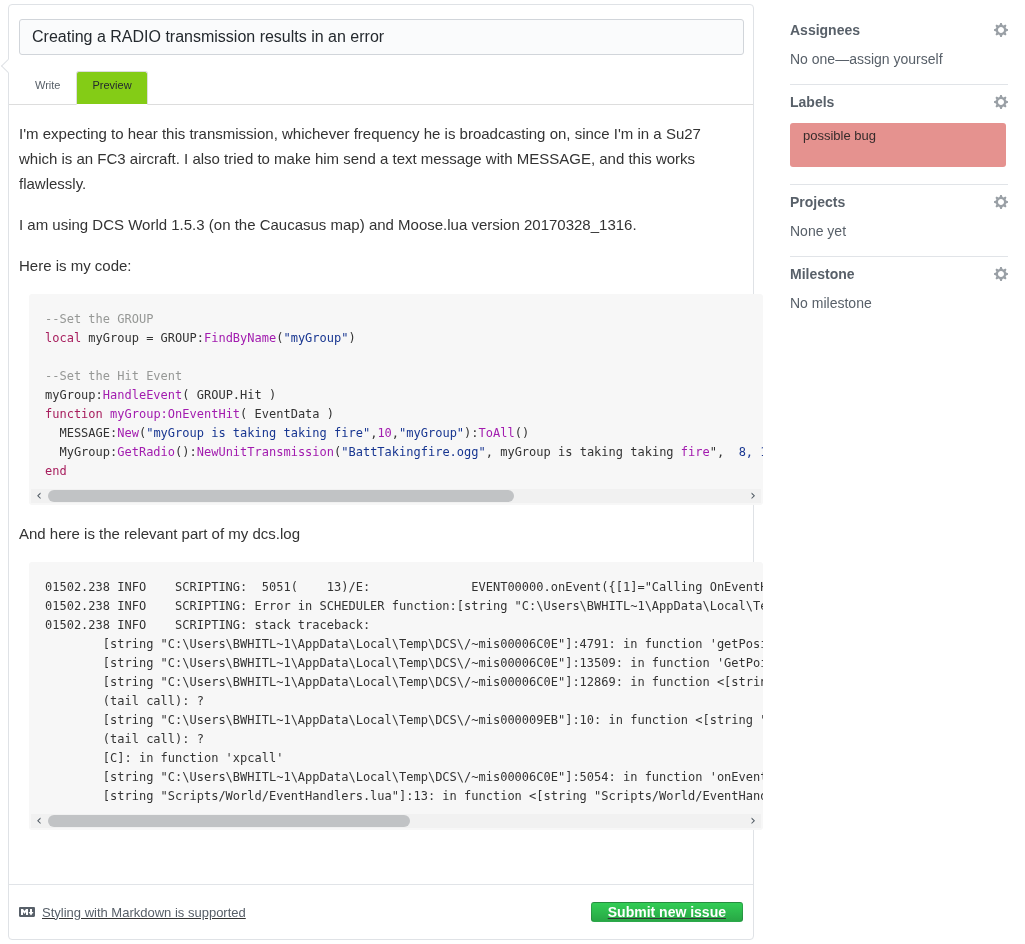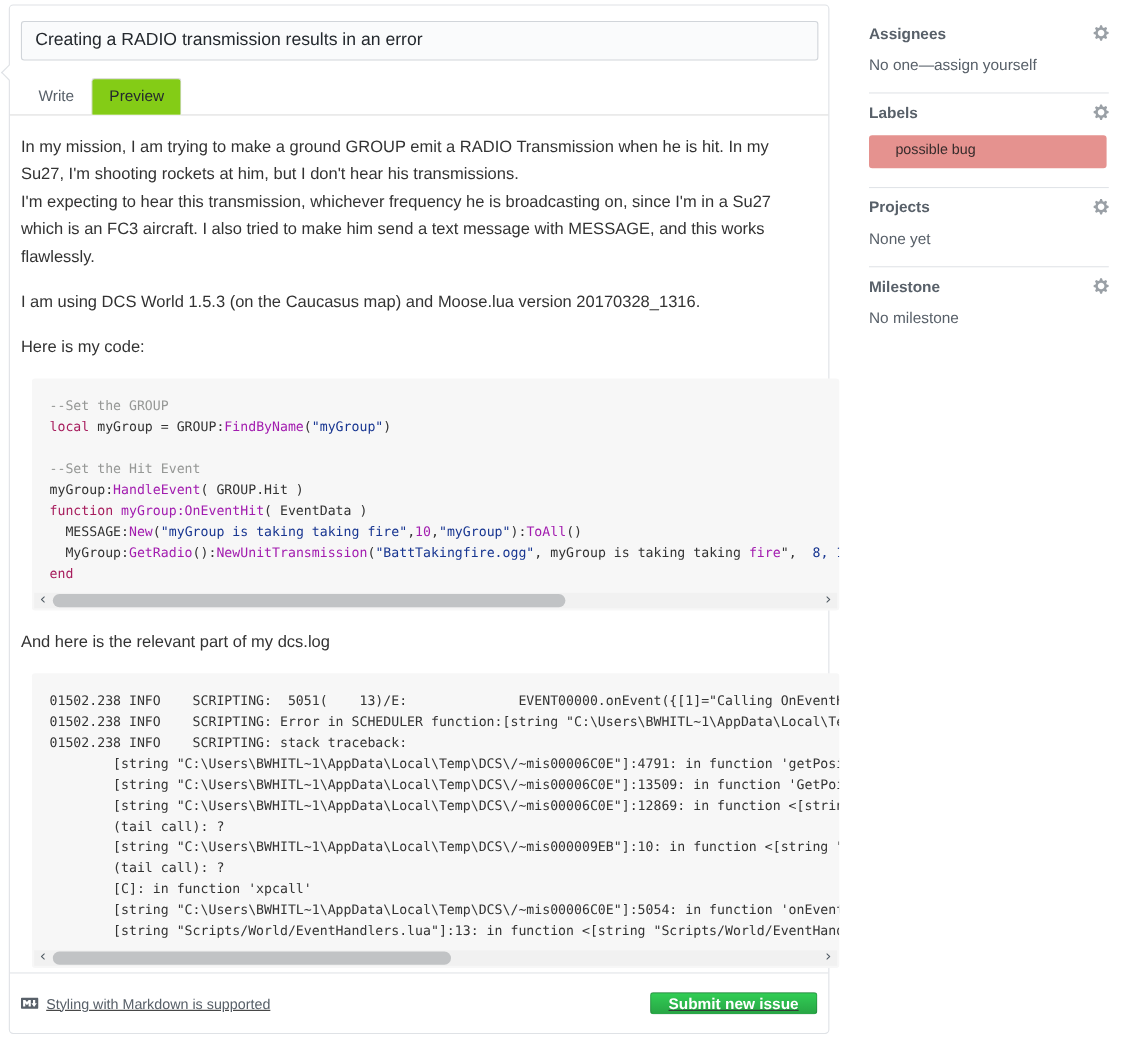--- a/index.html
+++ b/index.html
@@ -19,21 +19,21 @@
     border-left:1px solid #dfe2e6; border-bottom:1px solid #dfe2e6; transform:rotate(45deg);
   }
   .title-input {
     display:block; margin:14px 9px 0 10px; width:calc(100% - 19px); height:36px;
     padding:0 12px; font-size:16px; color:#24292e; background:#fafbfc;
     border:1px solid #d1d5da; border-radius:3px; outline:none;
     font-family:"Liberation Sans", sans-serif;
   }
   .tabs { margin-top:16px; padding-left:10px; border-bottom:1px solid #ddd; display:flex; height:34px; }
   .tab {
-    padding:7px 15px; font-size:14px; color:#586069; cursor:pointer;
+    padding:7px 15px; font-size:11px; color:#586069; cursor:pointer;
     border:1px solid transparent; border-radius:3px 3px 0 0;
   }
   .tab.active {
     background:#84cc16; border-color:#ddd; border-bottom-color:#fff;
     color:#24292e; margin-bottom:-1px;
   }
 
   
   .preview-body { padding:16px 0 0 10px; font-size:15px; line-height:25px; color:#333; }
   .preview-body p { margin:0 0 16px 0; padding-right:12px; }
@@ -83,40 +83,39 @@
   .sb-section { border-bottom:1px solid #e1e4e8; padding:9px 0 17px 0; }
   .sb-section:first-child { padding-top:8px; }
   .sb-section:last-child { border-bottom:none; }
   .sb-head {
     display:flex; justify-content:space-between; align-items:center;
     font-size:14px; font-weight:bold; color:#586069; margin-bottom:13px; cursor:pointer;
   }
   .sb-head svg { fill:#9aa0a6; }
   .sb-content { font-size:14px; color:#586069; }
   .label-chip {
-    height:30px; line-height:26px; padding:0 24px; border-radius:3px;
+    height:44px; line-height:26px; padding:0 13px; border-radius:3px;
     font-size:13px; cursor:pointer; margin-right:2px;
   }
 </style>
 </head>
 <body>
 
 <div class="card">
   <div class="card-caret"></div>
 
   <input class="title-input" value="Creating a RADIO transmission results in an error" style="">
 
   <div class="tabs">
     <div class="tab">Write</div>
     <div class="tab active">Preview</div>
   </div>
 
   <div class="preview-body">
     <p>
-      <span class="pline">In my mission, I am trying to make a ground GROUP emit a RADIO Transmission when he is hit. In my Su27, I'm shooting rockets at him, but I don't hear his transmissions.</span>
       <span class="pline">I'm expecting to hear this transmission, whichever frequency he is broadcasting on, since I'm in a Su27 which is an FC3 aircraft. I also tried to make him send a text message with MESSAGE, and this works flawlessly.</span>
     </p>
     <p>I am using DCS World 1.5.3 (on the Caucasus map) and Moose.lua version 20170328_1316.</p>
     <p>Here is my code:</p>
 
     <div class="codeblock">
       <div class="code-inner">
           <div class="cline"><span class="tok-c">--Set the GROUP</span></div>
           <div class="cline"><span class="tok-k">local</span><span class="tok-p"> myGroup = GROUP:</span><span class="tok-f">FindByName</span><span class="tok-p">(</span><span class="tok-s">"myGroup"</span><span class="tok-p">)</span></div>
           <div class="cline"></div>

